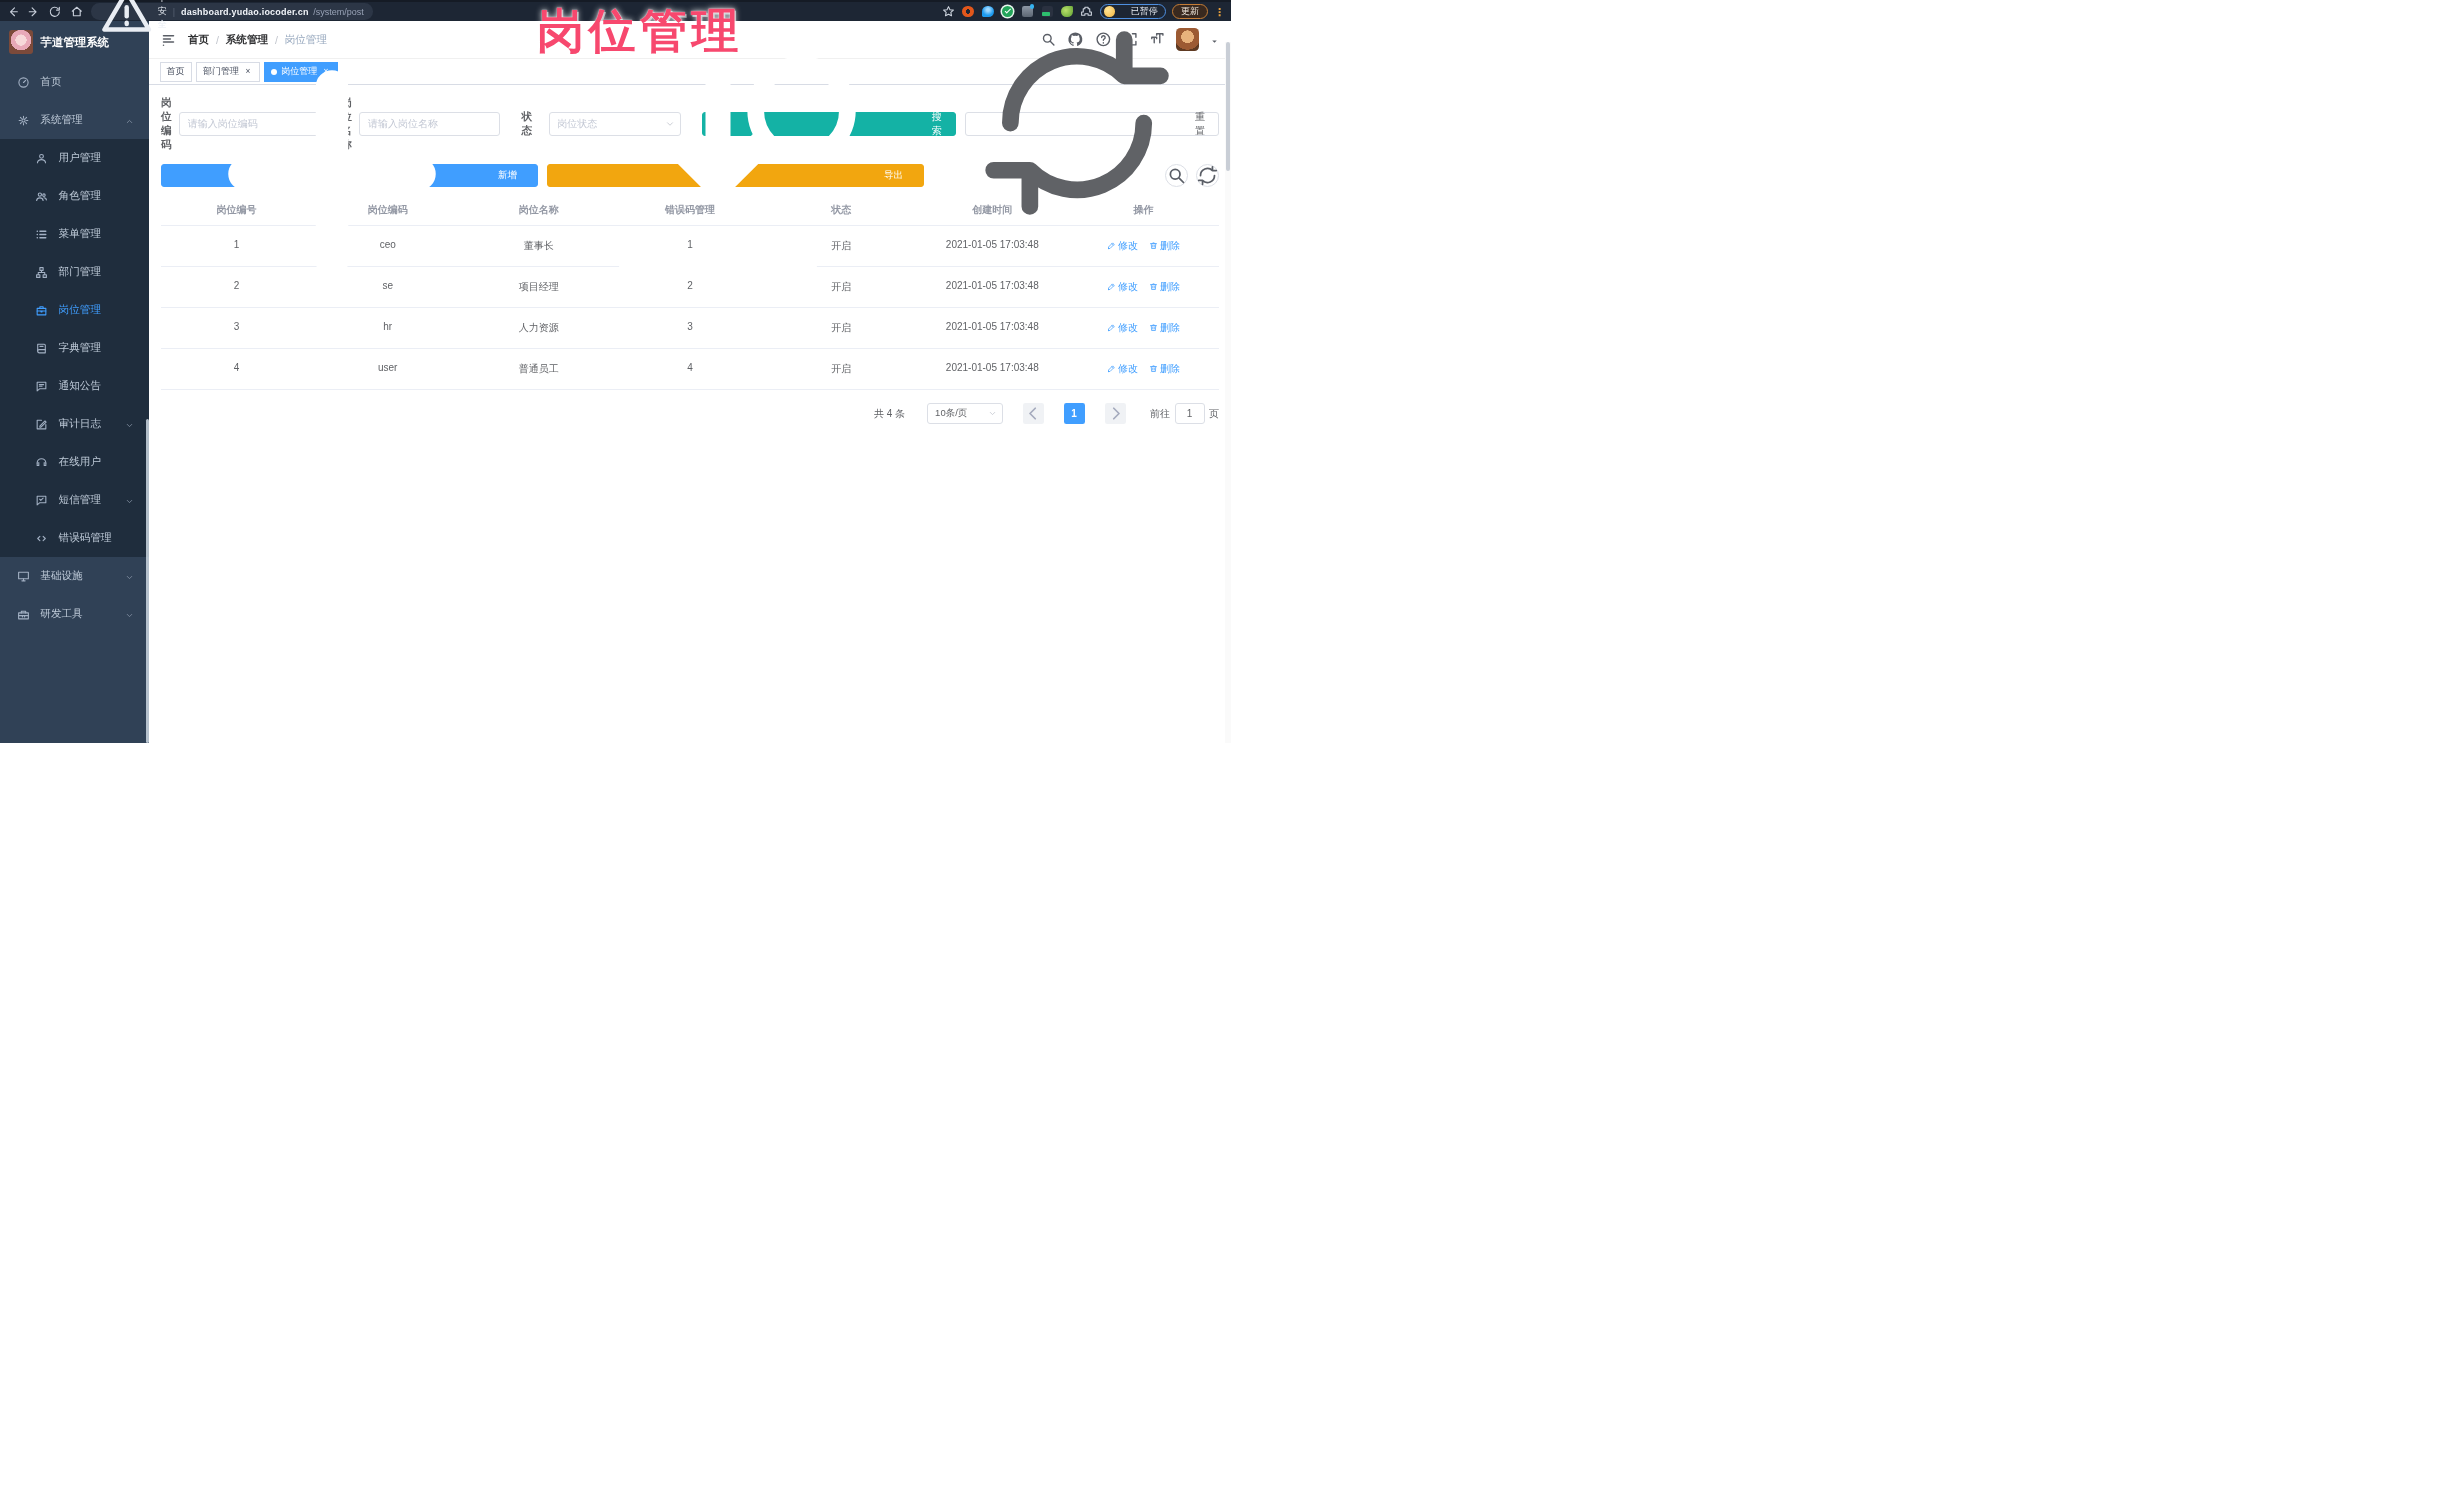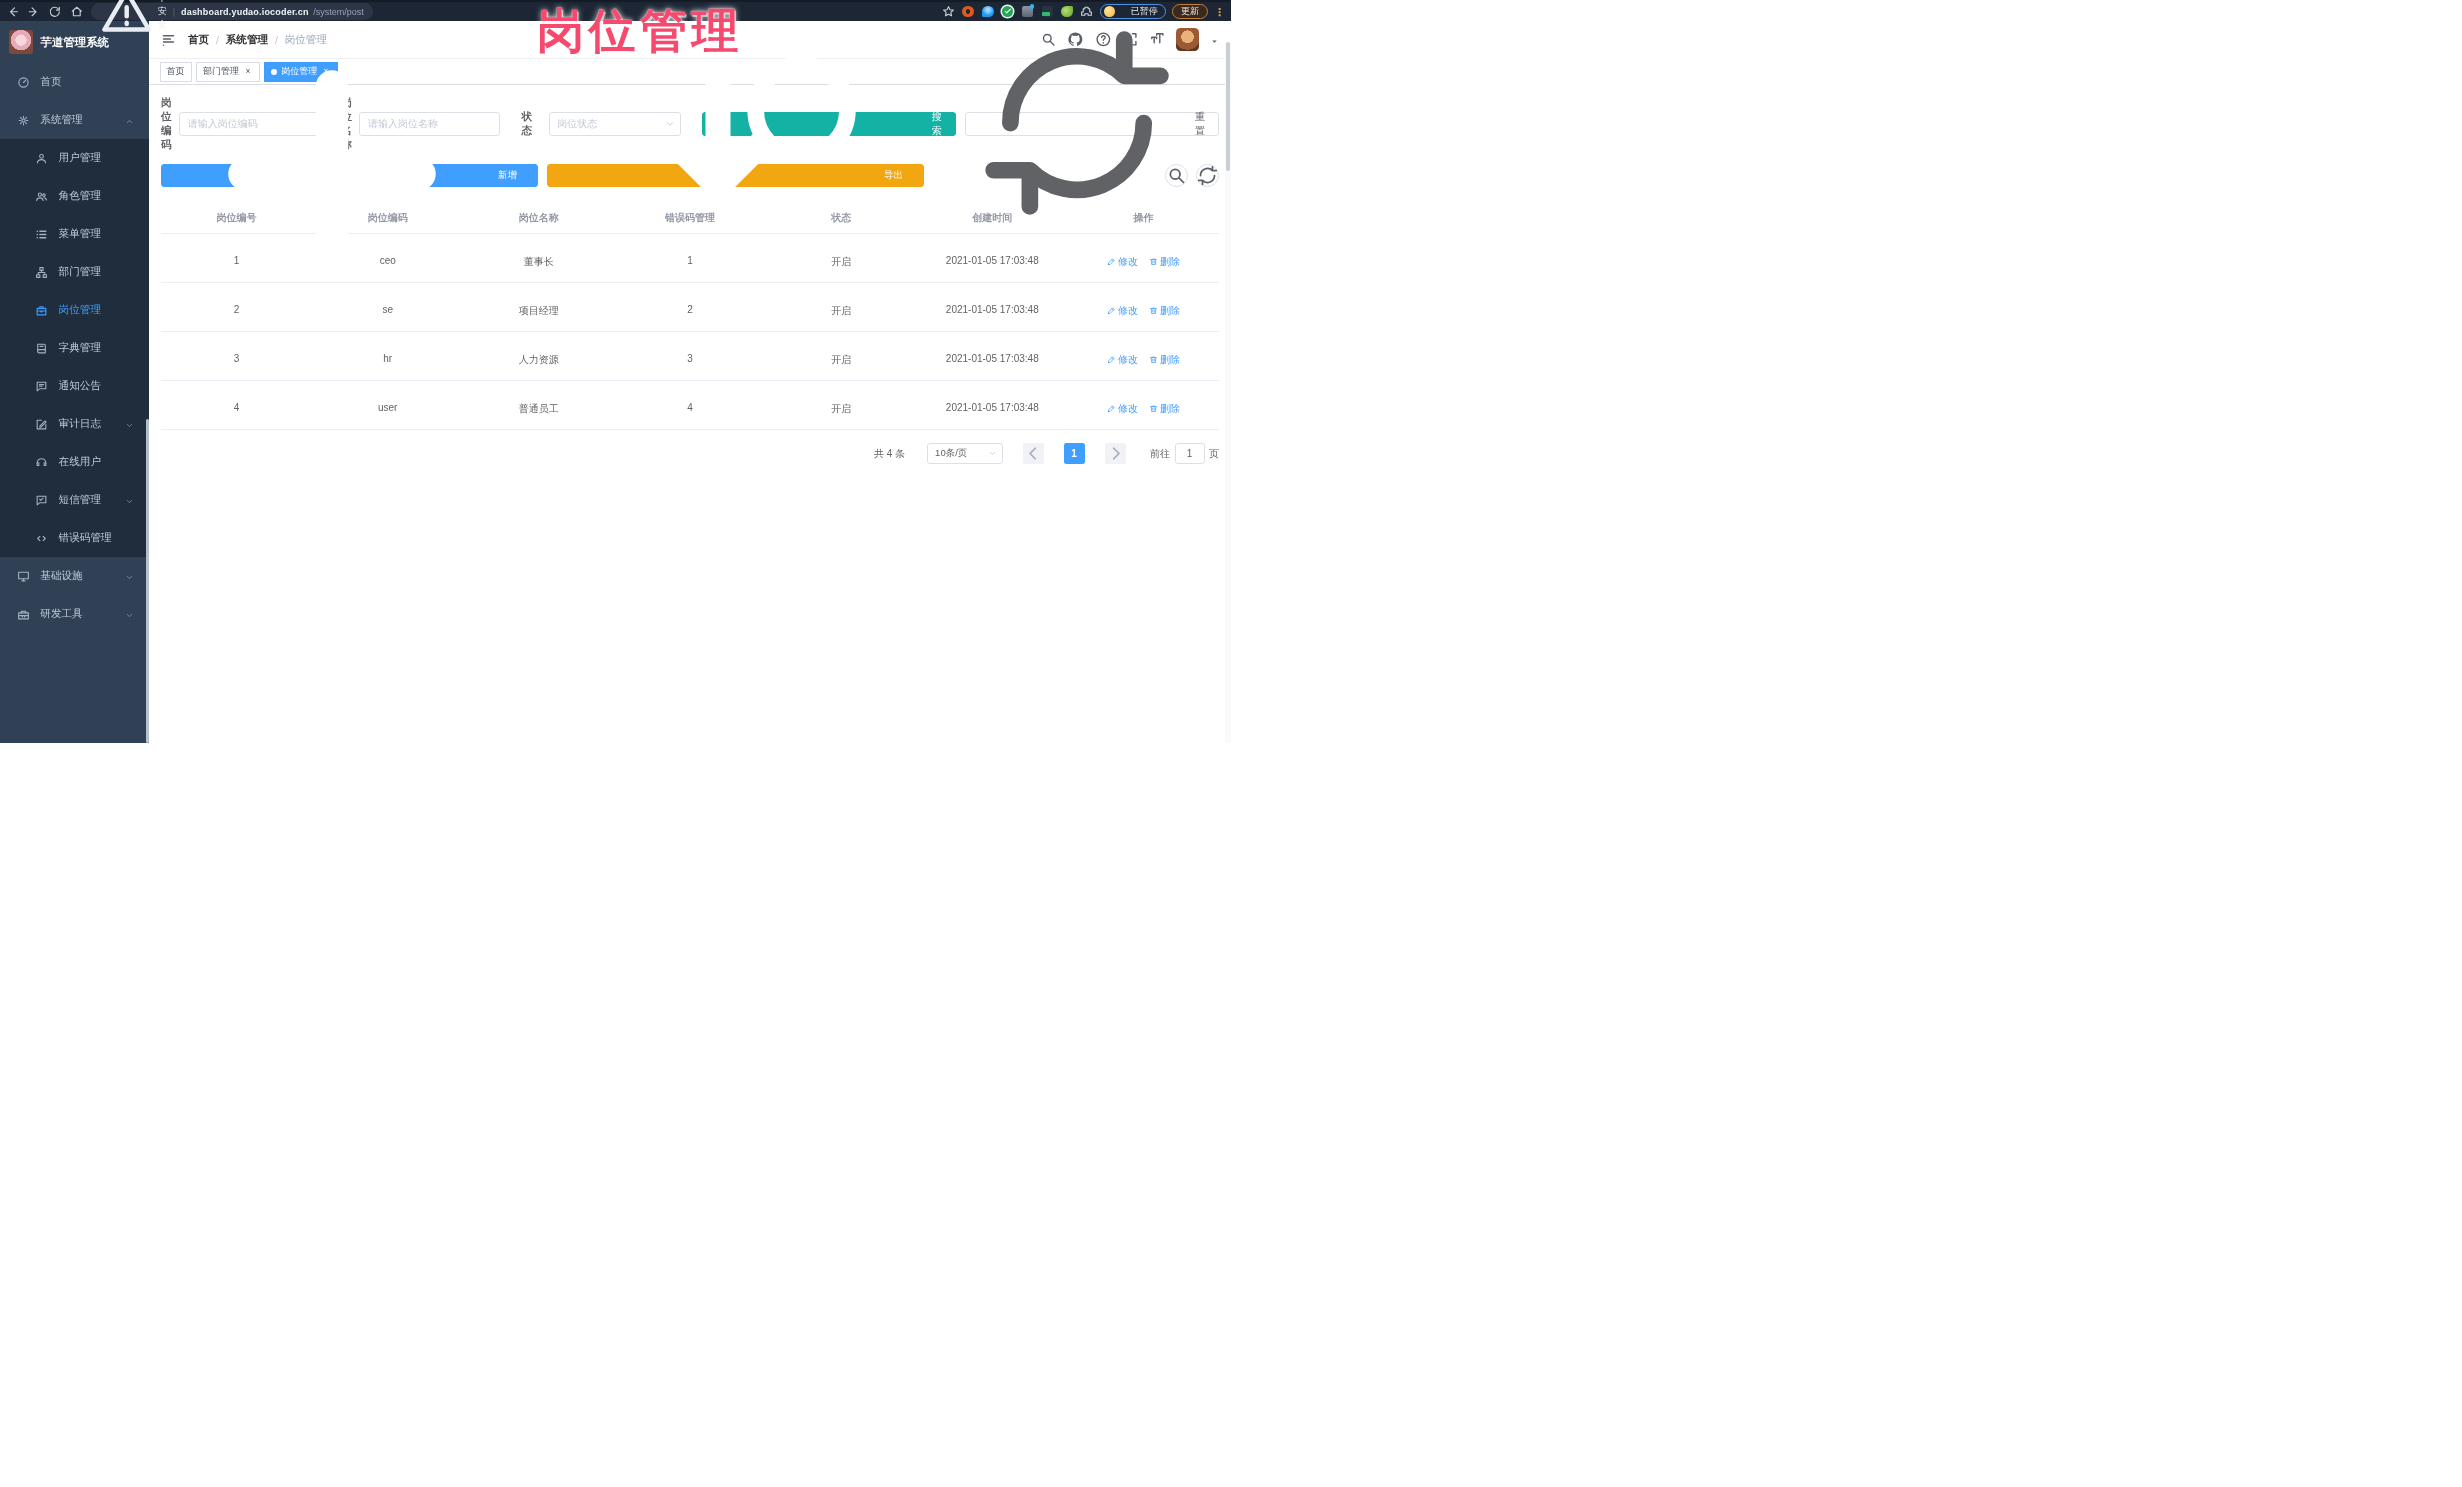--- a/index.html
+++ b/index.html
@@ -129,21 +129,21 @@
   .circle-btn { width:23px; height:23px; border-radius:50%; border:0.8px solid #dcdfe6;
     background:#fff; color:#5a5e66; display:flex; align-items:center; justify-content:center;
     cursor:pointer;}
   .circle-btn svg{ width:10.6px; height:10.6px;}
 
   .table { width:100%; font-size:10px; color:#606266;}
   .t-head { display:flex; border-bottom:0.8px solid #ebeef5; }
   .t-head .t-cell { font-weight:bold; color:#9499a5; padding:6px 0 7.6px;}
   .t-row { display:flex; border-bottom:0.8px solid #ebeef5; background:#fff;}
   .t-cell { flex:1 1 0; text-align:center; padding:13px 0; overflow:hidden;
-    white-space:nowrap; text-overflow:ellipsis;margin-top:8px;}
+    white-space:nowrap; text-overflow:ellipsis;}
   .op-link { color:#409eff; cursor:pointer; display:inline-flex; align-items:center; gap:2.3px;}
   .op-link svg{ width:9px; height:9px;}
   .op-link + .op-link { margin-left:10.6px;}
 
   .pagination { display:flex; align-items:center; justify-content:flex-end; gap:20px;
     margin-top:13.6px; font-size:10px; color:#606266;}
   .pg-total { margin-right:1.5px;}
   .pg-size { position:relative; width:76px; height:21px;}
   .pg-size .f-input{ height:21px; width:100%; font-size:9.5px; padding-right:18px; color:#606266;}
   .pg-size .sel-caret{ position:absolute; right:5.3px; top:6px; width:9px; height:9px; color:#c0c4cc;}

